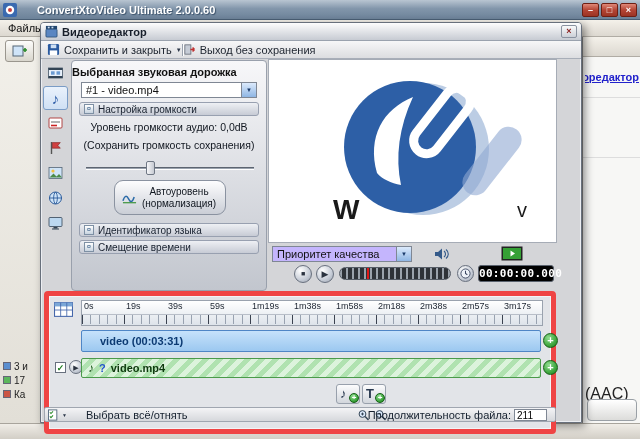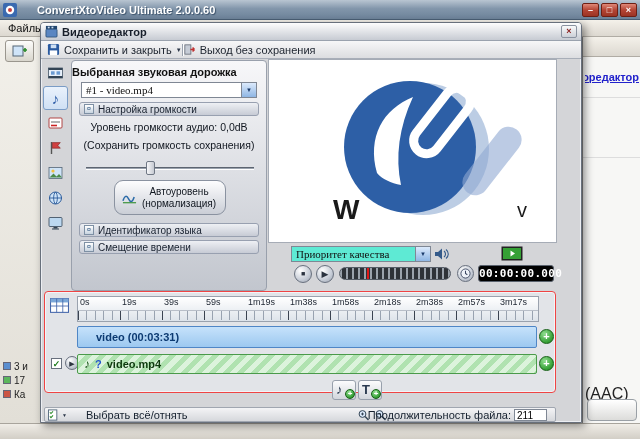--- a/index.html
+++ b/index.html
@@ -74,21 +74,21 @@
     justify-content:center; border:1px solid transparent; border-radius:3px; }
   .strip-icon.selected { background:linear-gradient(#eaf2fc,#cfe0f4); border-color:#7a9cc6; }
   .note-glyph { font-size:15px; font-weight:bold; color:#2a5aa6; line-height:15px; }
 
   
   .settings-panel { position:absolute; left:30px; top:1px; width:196px; height:231px;
     background:linear-gradient(#f7f7f9,#c2c6ce); border:1px solid #99a0ac; border-radius:4px; }
   .sp-header { position:absolute; top:5px; width:100%; font-weight:bold; }
   .sp-select { position:absolute; left:9px; top:21px; width:176px; height:16px;
     background:#fff; border:1px solid #7f8794; display:flex; }
-  .sel-text { flex:1; padding:1px 0 0 4px; overflow:hidden; white-space:nowrap;font-family:Liberation Serif, serif; }
+  .sel-text { flex:1; padding:1px 0 0 4px; overflow:hidden; white-space:nowrap; }
   .sel-btn { width:15px; flex:none; background:linear-gradient(#dceafc,#8fb6e4);
     border-left:1px solid #7f8794; display:flex; align-items:center; justify-content:center;
     font-size:6px; color:#1a3a6a; }
   .sp-section { position:absolute; left:7px; width:180px; height:14px;
     background:linear-gradient(#eef0f4,#c7cbd5); border:1px solid #98a0b0; border-radius:3px;
     display:flex; align-items:center; gap:4px; padding:0 4px; font-size:10px; color:#17202e; }
   .sp-bullet { width:10px; height:10px; flex:none; background:linear-gradient(#ffffff,#c8d4e0);
     border:1px solid #7e90a4; font-size:7px; line-height:8px; text-align:center; color:#1f4a78; }
   .sp-label { position:absolute; width:100%; text-align:center; font-size:10.5px; color:#10161f; }
   .sp-slider { position:absolute; left:14px; top:100px; width:168px; height:14px; }
@@ -100,21 +100,21 @@
     background:linear-gradient(#fdfdfe,#caced6); border:1px solid #8a92a0; border-radius:9px;
     display:flex; align-items:center; gap:5px; padding:0 7px; }
   .sp-auto-text { font-size:10px; line-height:1.2; text-align:center; color:#10161f; }
 
   
   .preview { position:absolute; left:227px; top:0; width:289px; height:184px; background:#fff;
     border:1px solid #a6acb6; display:flex; align-items:center; justify-content:center; }
 
   
   .quality-select { position:absolute; left:231px; top:187px; width:140px; height:16px;
-    background:#5eead4; border:1px solid #7f8794; display:flex;margin-left:19px; }
+    background:#c4b5fd; border:1px solid #7f8794; display:flex; }
   .speaker-wrap { position:absolute; left:392px; top:188px; }
   .capture-wrap { position:absolute; left:460px; top:187px; }
 
   
   .t-btn { position:absolute; width:18px; height:18px; border-radius:50%;
     background:radial-gradient(circle at 35% 30%, #ffffff, #c6ccd6 60%, #98a0ae);
     border:1px solid #68707e; text-align:center; color:#2c3440; }
   .t-stop { left:253px; top:206px; font-size:7px; line-height:16px; }
   .t-play { left:275px; top:206px; font-size:9px; line-height:16px; }
   .t-clock { position:absolute; left:416px; top:206px; width:17px; height:17px; border-radius:50%;
@@ -123,22 +123,22 @@
   .scrubber { position:absolute; left:298px; top:208px; width:112px; height:13px;
     border:1px solid #555c66; border-radius:7px; overflow:hidden; background:
       repeating-linear-gradient(90deg,#9aa2ac 0 2px,#2e3238 2px 6px); }
   .playhead { position:absolute; left:27px; top:0; width:2px; height:13px; background:#e01818; }
   .time-display { position:absolute; left:437px; top:206px; width:76px; height:17px;
     background:#000; border:1px solid #5a626e; border-radius:3px; color:#fff;
     font-family:"DejaVu Sans Mono", monospace; font-size:11px; font-weight:bold;
     text-align:center; line-height:15px; letter-spacing:.3px; }
 
   
-  .timeline-panel { position:absolute; left:3px; top:232px; width:512px; height:102px;
-    background:#e2e4e8; border:1px solid #ef4444; border-radius:4px;
+  .timeline-panel { position:absolute; left:3px; top:232px; width:512px; height:143px;
+    background:#e2e4e8; border:5px solid #ef4444; border-radius:4px;
     box-shadow:inset 0 0 0 1px #f2f4f7; }
   .tl-corner { position:absolute; left:5px; top:6px; }
   .tl-ruler { position:absolute; left:32px; top:4px; width:462px; height:26px;
     background:linear-gradient(#ffffff,#dde3ea); border:1px solid #9aa2ae; }
   .tl-labels { display:flex; height:13px; font-size:9px; color:#1c2430; padding-left:2px; }
   .tl-label { width:42px; flex:none; overflow:visible; white-space:nowrap; }
   .tl-ticks { height:10px; border-top:1px solid #b8bec8; background-image:
       repeating-linear-gradient(90deg,#3a4250 0 1px,transparent 1px 42px),
       repeating-linear-gradient(90deg,#98a2b0 0 1px,transparent 1px 8.4px); }
   .track { position:absolute; left:32px; width:460px; display:flex; align-items:center;

